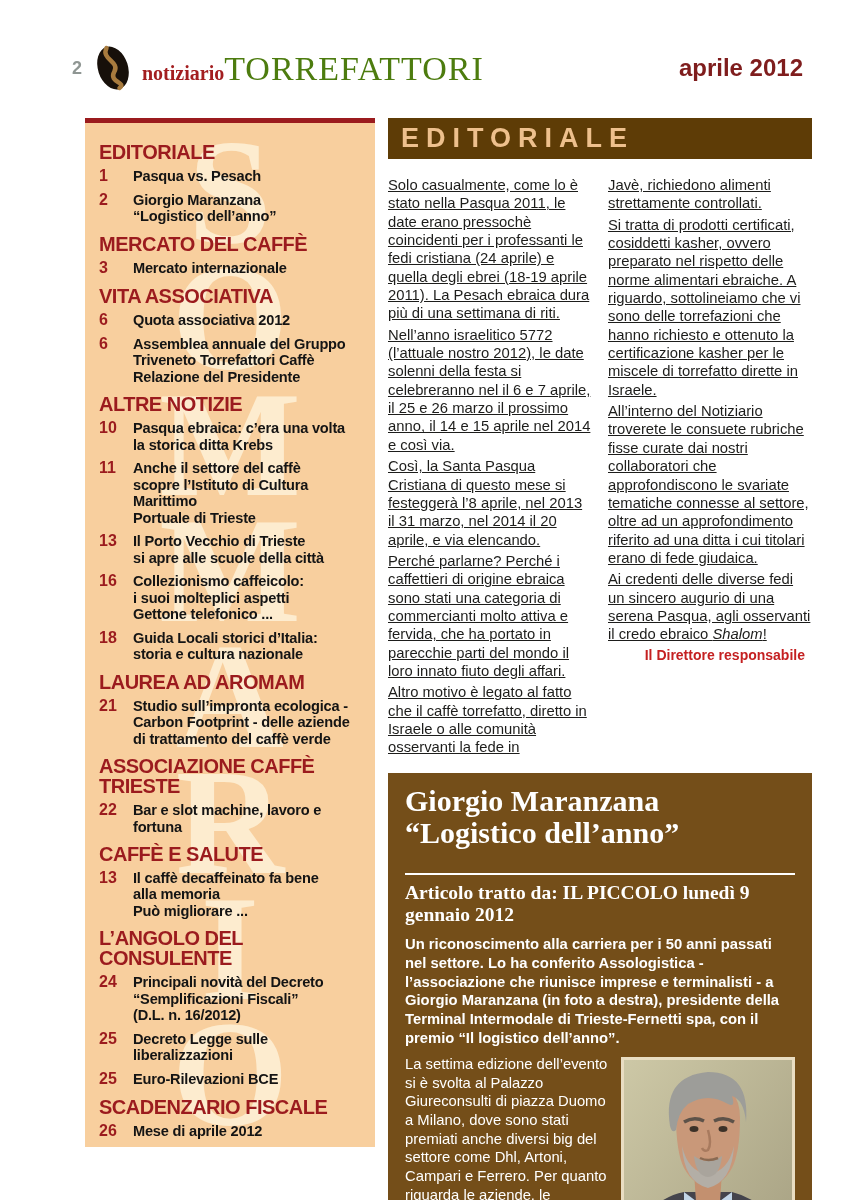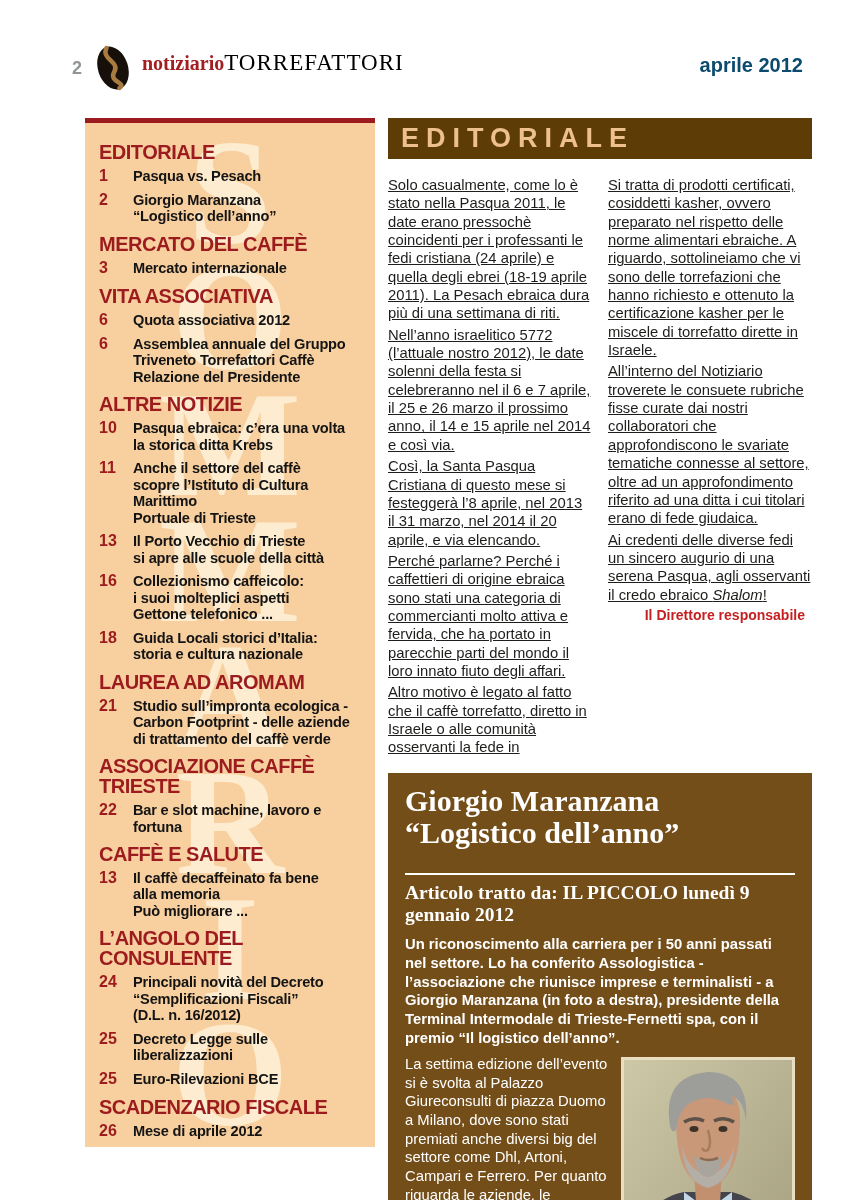--- a/index.html
+++ b/index.html
@@ -5,22 +5,22 @@
   html,body{margin:0;padding:0;background:#ffffff;}
   .page{position:relative;width:855px;height:1200px;background:#fff;overflow:hidden;
         font-family:"Liberation Sans",sans-serif;color:#1d1d1b;}
 
   
   .header{position:absolute;left:0;top:40px;width:855px;height:60px;}
   .page-num{position:absolute;left:72px;top:18px;font-size:18px;font-weight:bold;color:#8f9693;}
   .bean{position:absolute;left:92px;top:2px;width:42px;height:52px;}
   .brand{position:absolute;left:142px;top:10px;white-space:nowrap;font-family:"Liberation Serif",serif;}
   .brand .b1{font-size:20px;font-weight:bold;color:#a31e20;}
-  .brand .b2{font-size:23px;color:#000000;letter-spacing:1px;}
-  .issue{position:absolute;right:52px;top:14px;font-size:20px;font-weight:bold;color:#0c4a6e;}
+  .brand .b2{font-size:34px;color:#4d7c0f;letter-spacing:1px;}
+  .issue{position:absolute;right:52px;top:14px;font-size:24px;font-weight:bold;color:#7f1d1d;}
 
   
   .sidebar{position:absolute;left:85px;top:118px;width:290px;height:1029px;
            background:#f8cf9e;border-top:5px solid #9b1b1e;box-sizing:border-box;
            padding:10px 14px 8px 14px;overflow:hidden;}
   .watermark{position:absolute;left:50%;top:-14px;transform:translateX(-50%);
              writing-mode:vertical-lr;text-orientation:upright;
              font-family:"Liberation Serif",serif;font-weight:bold;
              font-size:150px;letter-spacing:-40px;color:#fdeccf;z-index:0;user-select:none;}
   .toc{position:relative;z-index:1;}
@@ -251,20 +251,21 @@
 
       <p>Solo casualmente, come lo è stato nella Pasqua 2011, le date erano pressochè coincidenti per i professanti le fedi cristiana (24 aprile) e quella degli ebrei (18-19 aprile 2011). La Pesach ebraica dura più di una settimana di riti.</p>
           <p>Nell’anno israelitico 5772 (l’attuale nostro 2012), le date solenni della festa si celebreranno nel il 6 e 7 aprile, il 25 e 26 marzo il prossimo anno, il 14 e 15 aprile nel 2014 e così via.</p>
           <p>Così, la Santa Pasqua Cristiana di questo mese si festeggerà l’8 aprile, nel 2013 il 31 marzo, nel 2014 il 20 aprile, e via elencando.</p>
           <p>Perché parlarne? Perché i caffettieri di origine ebraica sono stati una categoria di commercianti molto attiva e fervida, che ha portato in parecchie parti del mondo il loro innato fiuto degli affari.</p>
           <p>Altro motivo è legato al fatto che il caffè torrefatto, diretto in Israele o alle comunità osservanti la fede in</p>
         </div>
       <div class="ed-col">
         <div>
 
+        <p>Javè, richiedono alimenti strettamente controllati.</p>
             <p>Si tratta di prodotti certificati, cosiddetti kasher, ovvero preparato nel rispetto delle norme alimentari ebraiche. A riguardo, sottolineiamo che vi sono delle torrefazioni che hanno richiesto e ottenuto la certificazione kasher per le miscele di torrefatto dirette in Israele.</p>
             <p>All’interno del Notiziario troverete le consuete rubriche fisse curate dai nostri collaboratori che approfondiscono le svariate tematiche connesse al settore, oltre ad un approfondimento riferito ad una ditta i cui titolari erano di fede giudaica.</p>
           </div>
         <p><span>Ai credenti delle diverse fedi un sincero augurio di una serena Pasqua, agli osservanti il credo ebraico </span><i>Shalom</i><span>!</span></p>
         <div class="signature">Il Direttore responsabile</div>
       </div>
     </div>
 
     <div class="article">
       <h2 class="art-title"><span>Giorgio Maranzana</span><br><span>“Logistico dell’anno”</span></h2>

